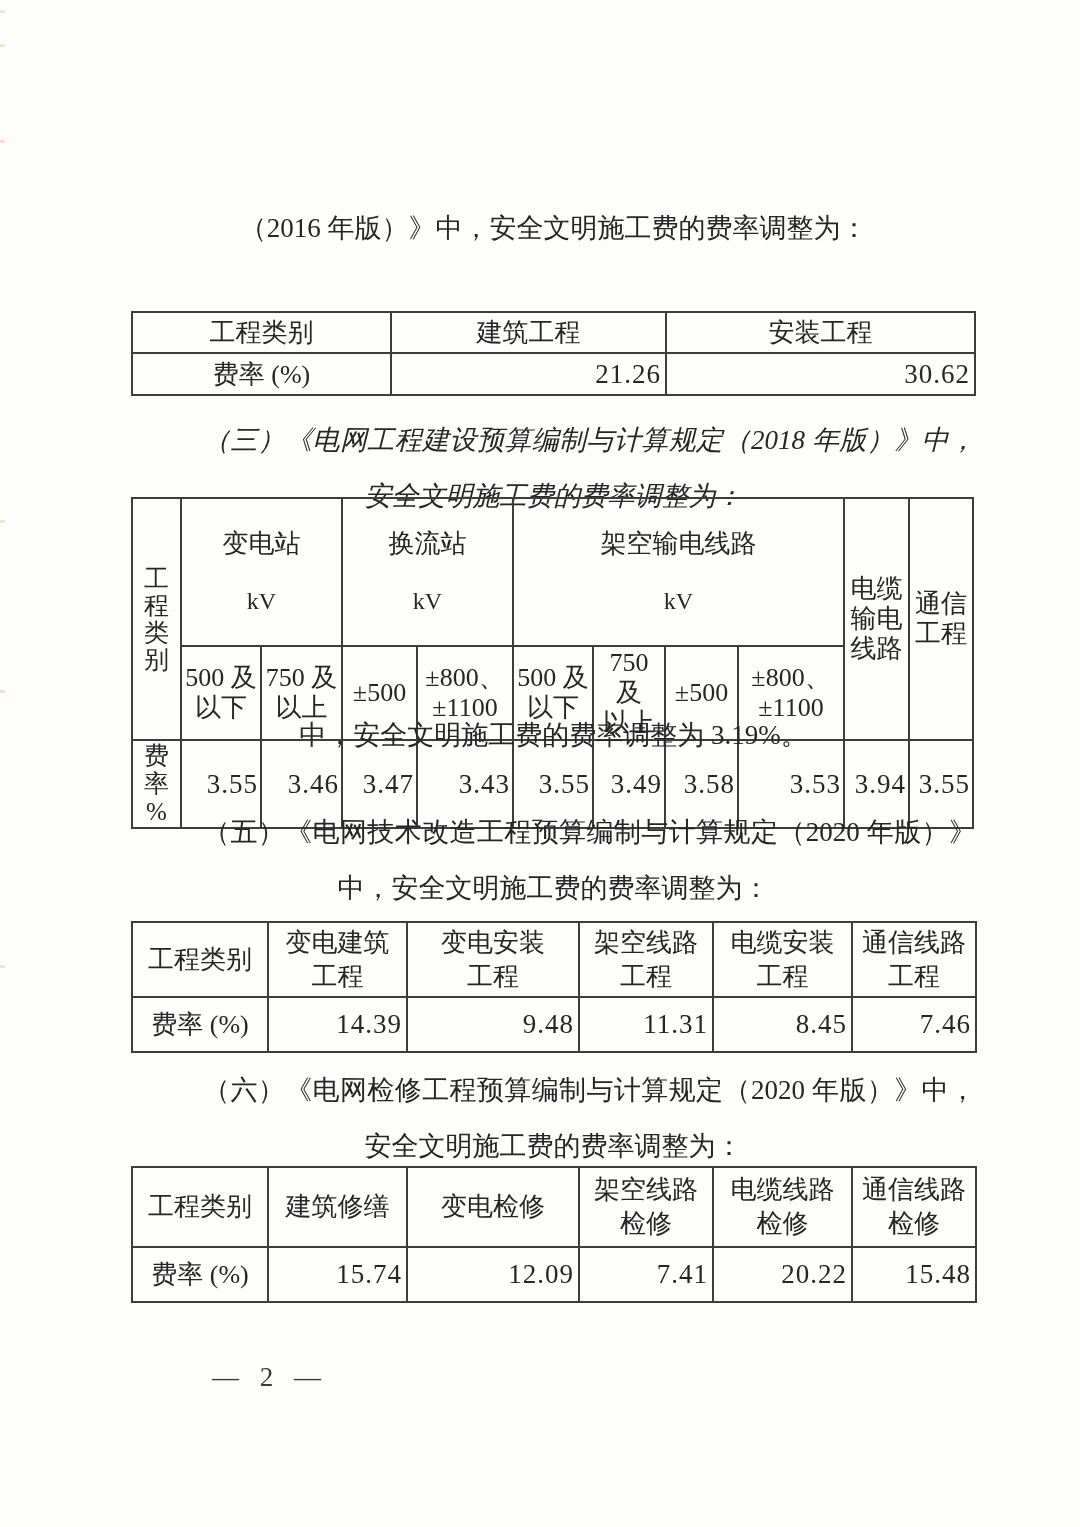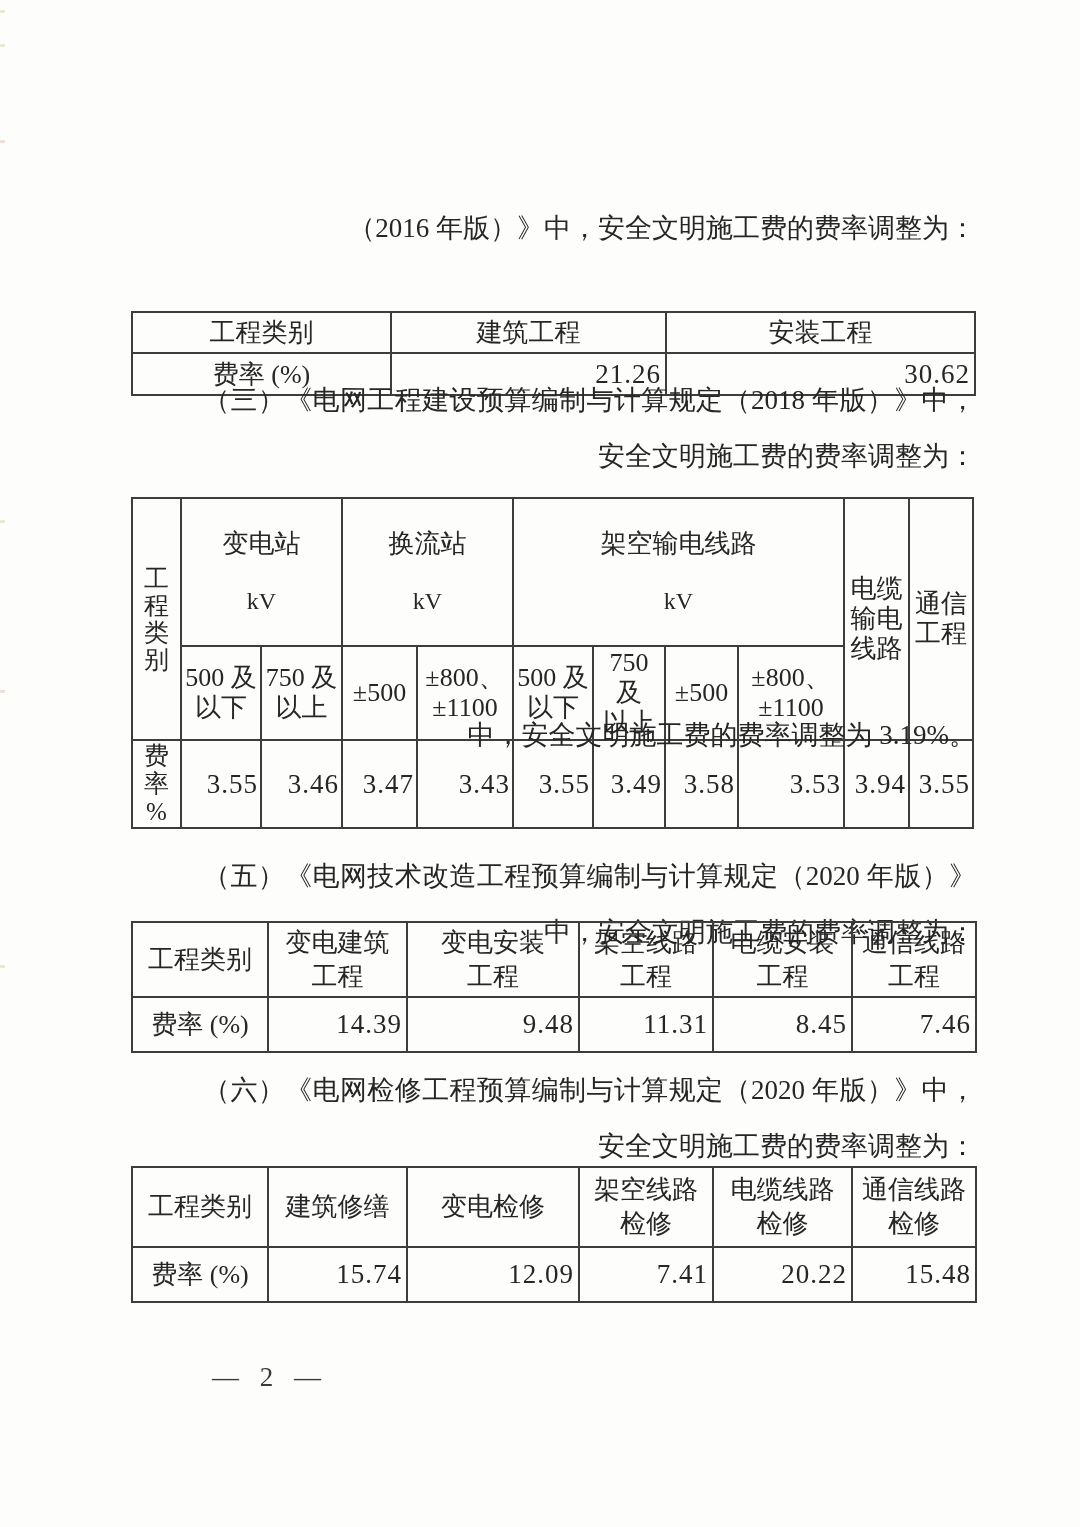--- a/index.html
+++ b/index.html
@@ -8,21 +8,21 @@
     position:relative;
     background:#fdfdfc;
     font-family:"Liberation Serif","DejaVu Serif",serif;
     color:#2b2b2b;
     overflow:hidden;
   }
   .abs { position:absolute; }
   
   .para { left:131px; width:845px; font-size:27px; line-height:56px; color:#262626; }
   .para .l1 { text-indent:72px; text-align:justify; text-align-last:justify; white-space:nowrap; }
-  .para .l2 { text-align:right; }
+  .para .l2 { text-align:center; }
   
   table { border-collapse:collapse; table-layout:fixed; }
   th,td {
     border:2px solid #3d3d3d;
     text-align:center;
     vertical-align:middle;
     font-weight:normal;
     font-size:26px;
     color:#262626;
     padding:2px 4px;
@@ -63,21 +63,21 @@
     <th>安装工程</th>
   </tr>
   <tr style="height:42px;">
     <td>费率 (%)</td>
     <td class="num">21.26</td>
     <td class="num">30.62</td>
   </tr>
 </tbody>
   </table>
 
-<div class="abs para" style="top:372px;">
+<div class="abs para" style="top:412px;font-style:italic;">
   <div class="l1">（三）《电网工程建设预算编制与计算规定（2018 年版）》中，</div>
   <div class="l2">安全文明施工费的费率调整为：</div>
 </div>
 
 <table class="abs t2" style="left:131px; top:497px;">
   <colgroup>
     <col style="width:49px">
       <col style="width:80px">
       <col style="width:81px">
       <col style="width:75px">
@@ -144,21 +144,21 @@
     <td class="num">3.94</td>
     <td class="num">3.55</td>
   </tr>
 </tbody>
   </table>
 
 <div class="abs para" style="top:707px;">
   <div class="l2">中，安全文明施工费的费率调整为 3.19%。</div>
 </div>
 
-<div class="abs para" style="top:848px;">
+<div class="abs para" style="top:804px;">
   <div class="l1">（五）《电网技术改造工程预算编制与计算规定（2020 年版）》</div>
   <div class="l2">中，安全文明施工费的费率调整为：</div>
 </div>
 
 <table class="abs t34" style="left:131px; top:921px;">
   <colgroup>
     <col style="width:136px">
       <col style="width:139px">
       <col style="width:172px">
     <col style="width:134px">

